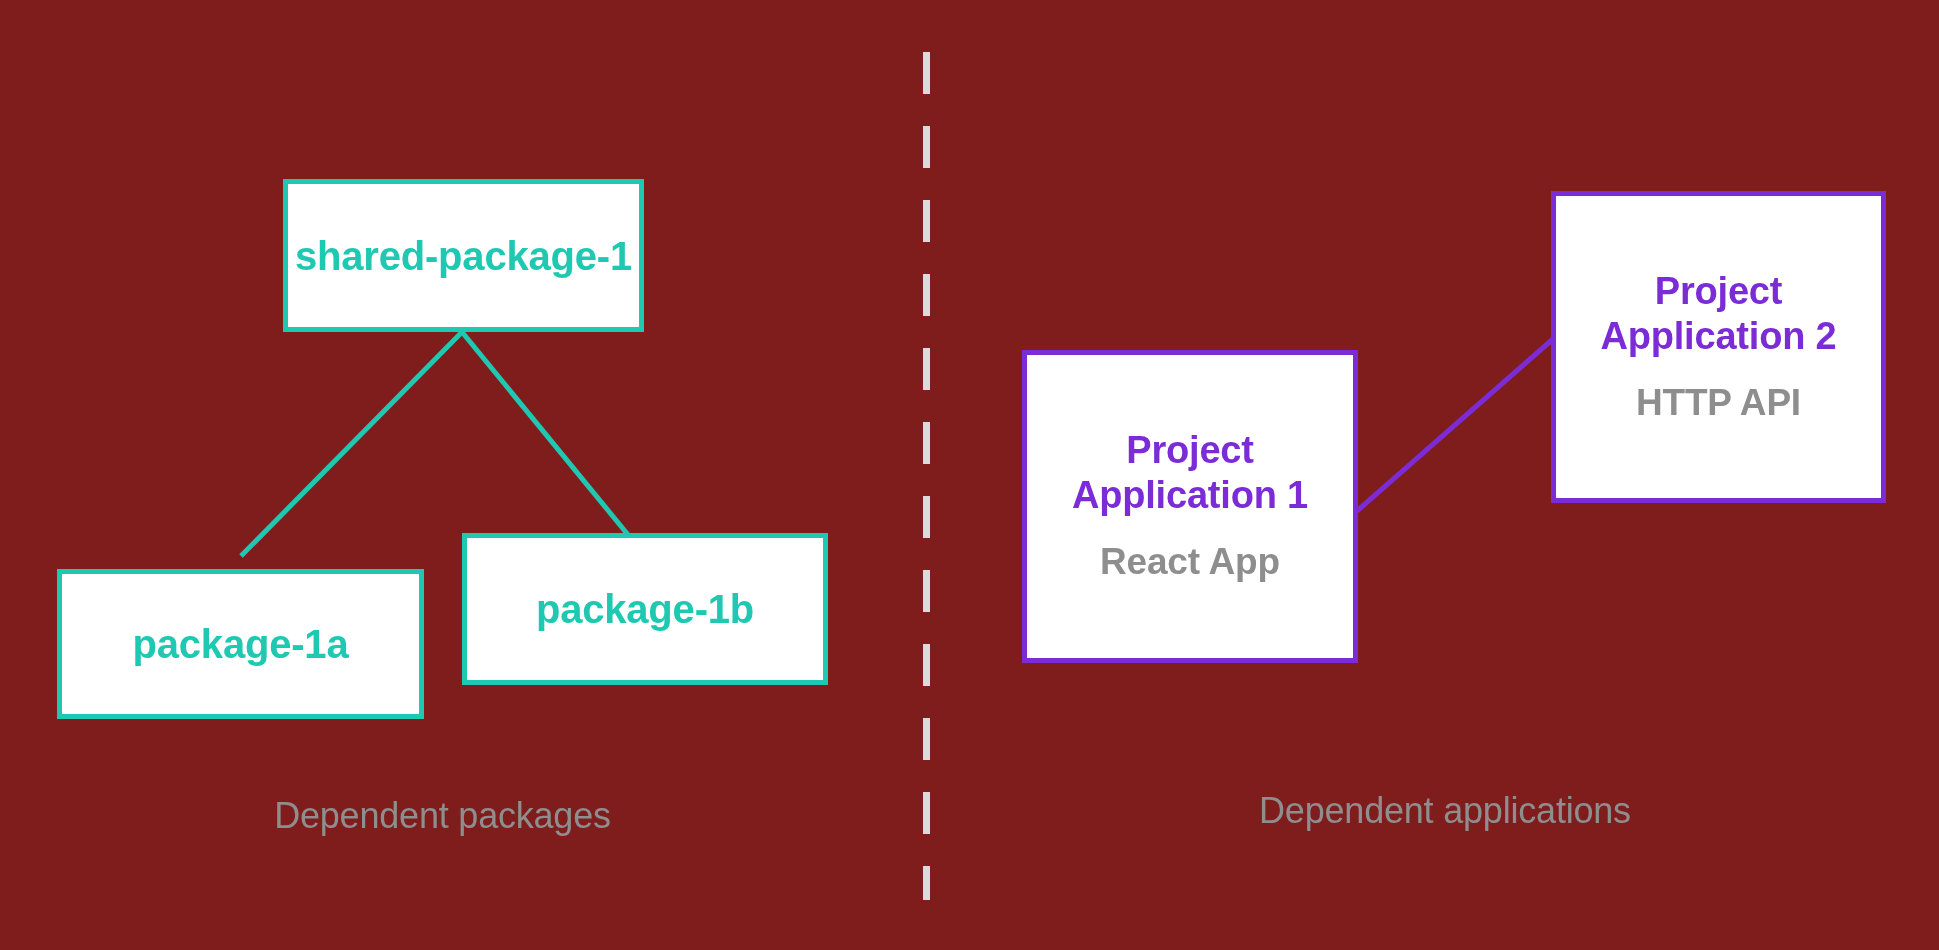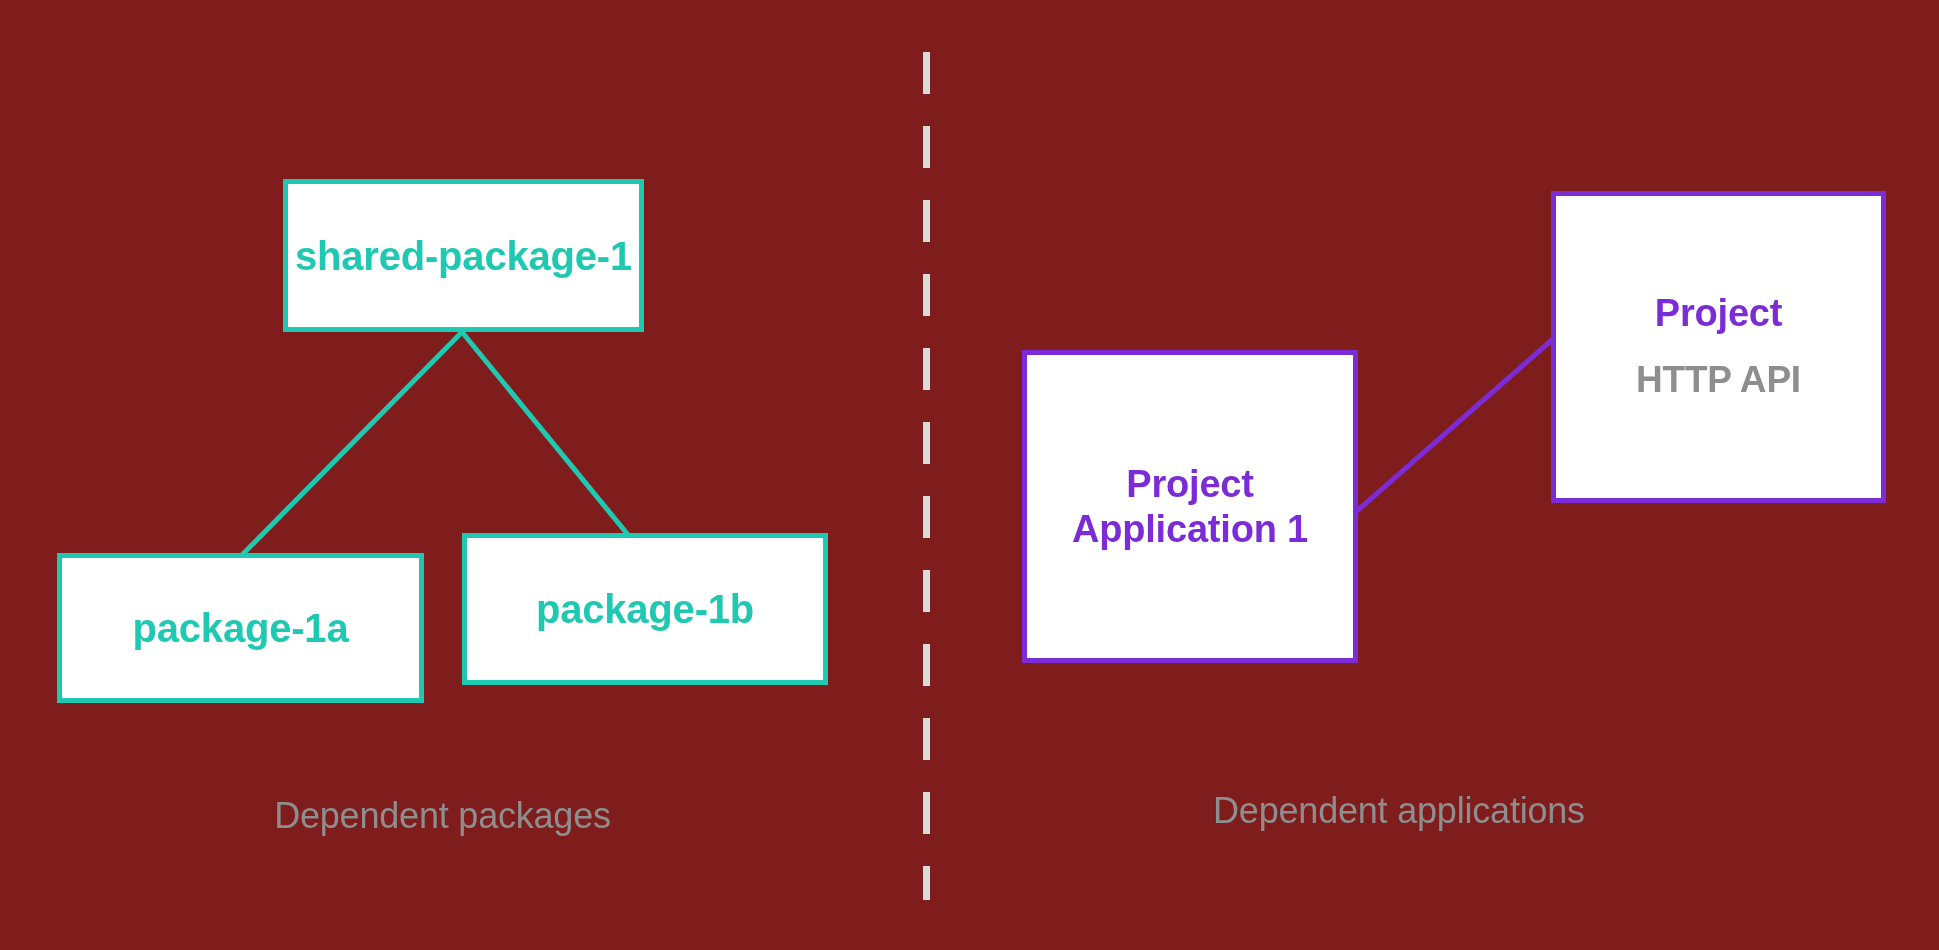--- a/index.html
+++ b/index.html
@@ -72,21 +72,21 @@
     text-align: center;
     letter-spacing: -0.2px;
     white-space: nowrap;
   }
 
   
   #node-shared-package-1 {
     left: 283px;  top: 179px;  width: 361px;  height: 153px;
   }
   #node-package-1a {
-    left: 57px;   top: 553px;  width: 367px;  height: 150px;
+    left: 57px;   top: 569px;  width: 367px;  height: 150px;
   }
   #node-package-1b {
     left: 462px;  top: 533px;  width: 366px;  height: 152px;
   }
   #caption-packages {
     left: 160px;  top: 795px;  width: 565px;
   }
 
   
   #divider-dashed {
@@ -105,21 +105,21 @@
   }
 
   
   #node-project-application-1 {
     left: 1022px; top: 350px;  width: 336px;  height: 313px;
   }
   #node-project-application-2 {
     left: 1551px; top: 191px;  width: 335px;  height: 312px;
   }
   #caption-applications {
-    left: 1034px; top: 790px;  width: 730px;
+    left: 1080px; top: 790px;  width: 730px;
   }
 </style>
 </head>
 <body>
 
 <div id="canvas">
 
   <svg id="edges" viewBox="0 0 1939 950" width="1939" height="950" aria-hidden="true">
 
     <line x1="462" y1="332" x2="241" y2="556" stroke="#1FC8B1" stroke-width="5" stroke-linecap="butt"></line>
@@ -141,22 +141,24 @@
     <span class="node-title-teal">package-1b</span>
   </div>
 
   <div class="caption" id="caption-packages">Dependent packages</div>
 
   <div id="divider-dashed"></div>
 
   <div class="node node-purple" id="node-project-application-1">
     <span class="node-title-purple">Project</span>
     <span class="node-title-purple">Application 1</span>
+    <span class="node-sub">React App</span>
   </div>
 
   <div class="node node-purple" id="node-project-application-2">
     <span class="node-title-purple">Project</span>
+    <span class="node-title-purple">Application 2</span>
     <span class="node-sub">HTTP API</span>
   </div>
 
   <div class="caption" id="caption-applications">Dependent applications</div>
 
 </div>
 
 </body></html>

